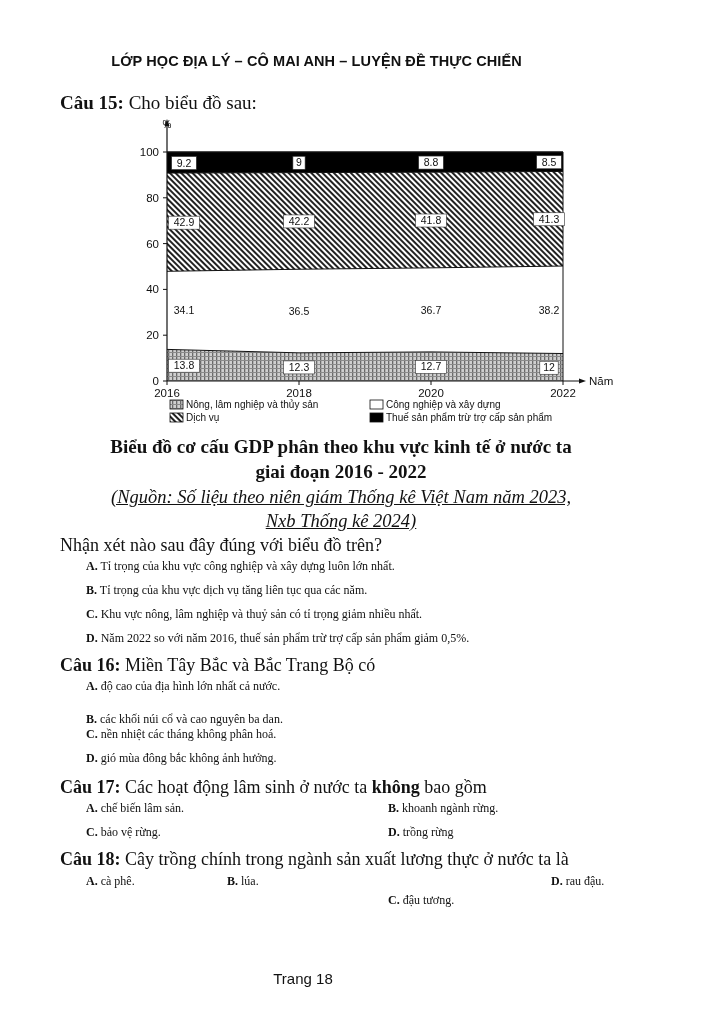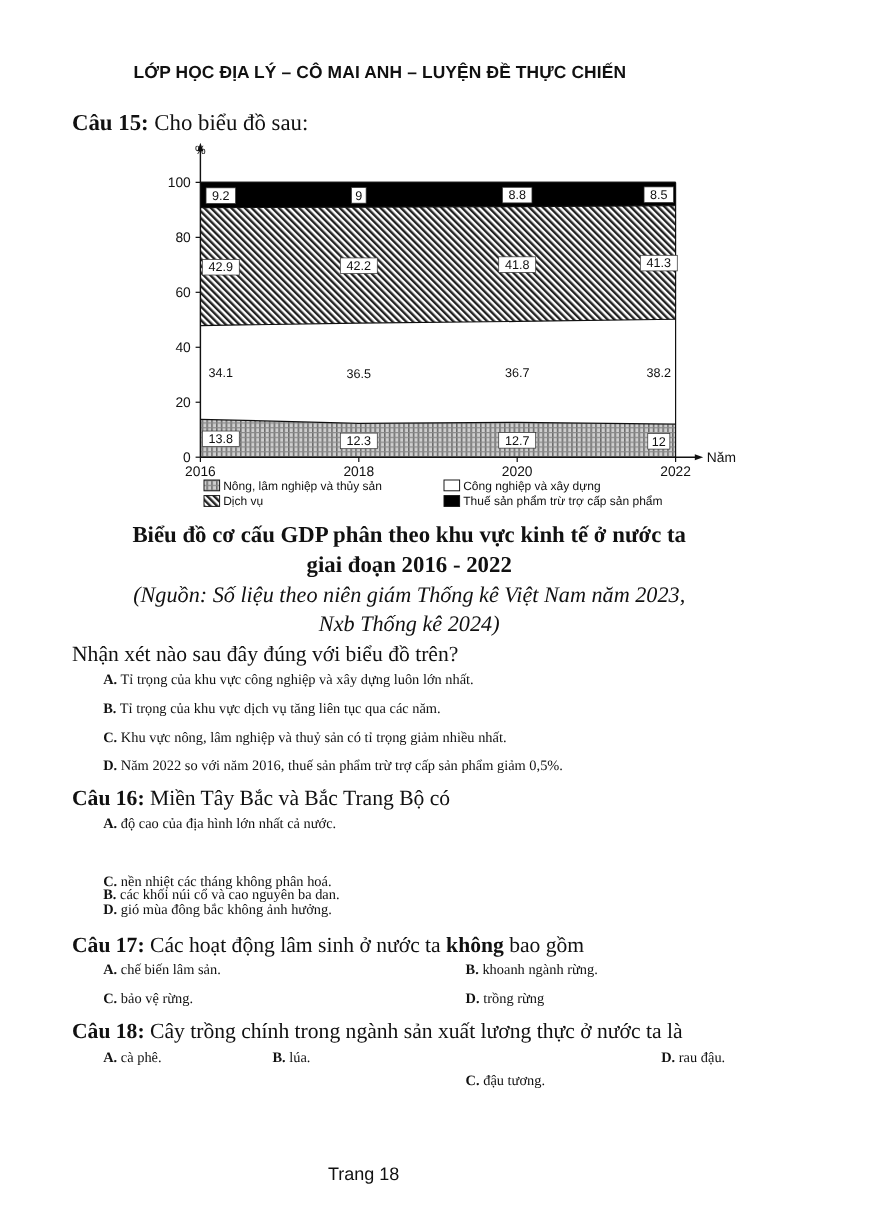--- a/index.html
+++ b/index.html
@@ -7,21 +7,21 @@
   .header {
     position: absolute; left: 0; top: 53px; width: 633px; text-align: center;
     font-family: "Liberation Sans", sans-serif; font-weight: bold; font-size: 14.5px; letter-spacing: 0.1px;
   }
   .line { position: absolute; left: 60px; font-family: "Liberation Serif", serif; font-size: 18px; white-space: nowrap; }
   .opt { position: absolute; font-family: "Liberation Serif", serif; font-size: 12px; white-space: nowrap; }
   .b { font-weight: bold; }
   .chart-wrap { position: absolute; left: 0; top: 112px; width: 725px; height: 320px; }
   .chart-wrap svg { position: absolute; left: 0; top: 0; }
   .caption { position: absolute; left: 0; width: 682px; text-align: center; font-family: "Liberation Serif", serif; font-size: 19px; }
-  .caption.i { font-style: italic; }
+  .caption.i { font-style: italic; text-decoration: underline; }
   .footer { position: absolute; left: 0; width: 606px; top: 970px; text-align: center; font-family: "Liberation Sans", sans-serif; font-size: 15px; }
 </style>
 </head>
 <body>
 
 <div class="header">LỚP HỌC ĐỊA LÝ – CÔ MAI ANH – LUYỆN ĐỀ THỰC CHIẾN</div>
 
 <div class="line" style="top:92px; font-size:19px;">
   <span class="b">Câu 15:</span><span> Cho biểu đồ sau:</span>
 </div>
@@ -130,21 +130,21 @@
 <div class="line" style="top:535px;">Nhận xét nào sau đây đúng với biểu đồ trên?</div>
 <div class="opt" style="left:86px; top:559px;"><span class="b">A.</span><span> Tỉ trọng của khu vực công nghiệp và xây dựng luôn lớn nhất.</span></div>
 <div class="opt" style="left:86px; top:583px;"><span class="b">B.</span><span> Tỉ trọng của khu vực dịch vụ tăng liên tục qua các năm.</span></div>
 <div class="opt" style="left:86px; top:607px;"><span class="b">C.</span><span> Khu vực nông, lâm nghiệp và thuỷ sản có tỉ trọng giảm nhiều nhất.</span></div>
 <div class="opt" style="left:86px; top:631px;"><span class="b">D.</span><span> Năm 2022 so với năm 2016, thuế sản phẩm trừ trợ cấp sản phẩm giảm 0,5%.</span></div>
 
 <div class="line" style="top:655px;">
   <span class="b">Câu 16:</span><span> Miền Tây Bắc và Bắc Trang Bộ có</span>
 </div>
 <div class="opt" style="left:86px; top:679px;"><span class="b">A.</span><span> độ cao của địa hình lớn nhất cả nước.</span></div>
-<div class="opt" style="left:86px; top:738px;"><span class="b">B.</span><span> các khối núi cổ và cao nguyên ba dan.</span></div>
+<div class="opt" style="left:86px; top:712px;"><span class="b">B.</span><span> các khối núi cổ và cao nguyên ba dan.</span></div>
 <div class="opt" style="left:86px; top:727px;"><span class="b">C.</span><span> nền nhiệt các tháng không phân hoá.</span></div>
 <div class="opt" style="left:86px; top:751px;"><span class="b">D.</span><span> gió mùa đông bắc không ảnh hưởng.</span></div>
 
 <div class="line" style="top:777px;">
   <span class="b">Câu 17:</span><span> Các hoạt động lâm sinh ở nước ta </span><span class="b">không</span><span> bao gồm</span>
 </div>
 <div class="opt" style="left:86px; top:801px;"><span class="b">A.</span><span> chế biến lâm sản.</span></div>
 <div class="opt" style="left:388px; top:801px;"><span class="b">B.</span><span> khoanh ngành rừng.</span></div>
 <div class="opt" style="left:86px; top:825px;"><span class="b">C.</span><span> bảo vệ rừng.</span></div>
 <div class="opt" style="left:388px; top:825px;"><span class="b">D.</span><span> trồng rừng</span></div>

